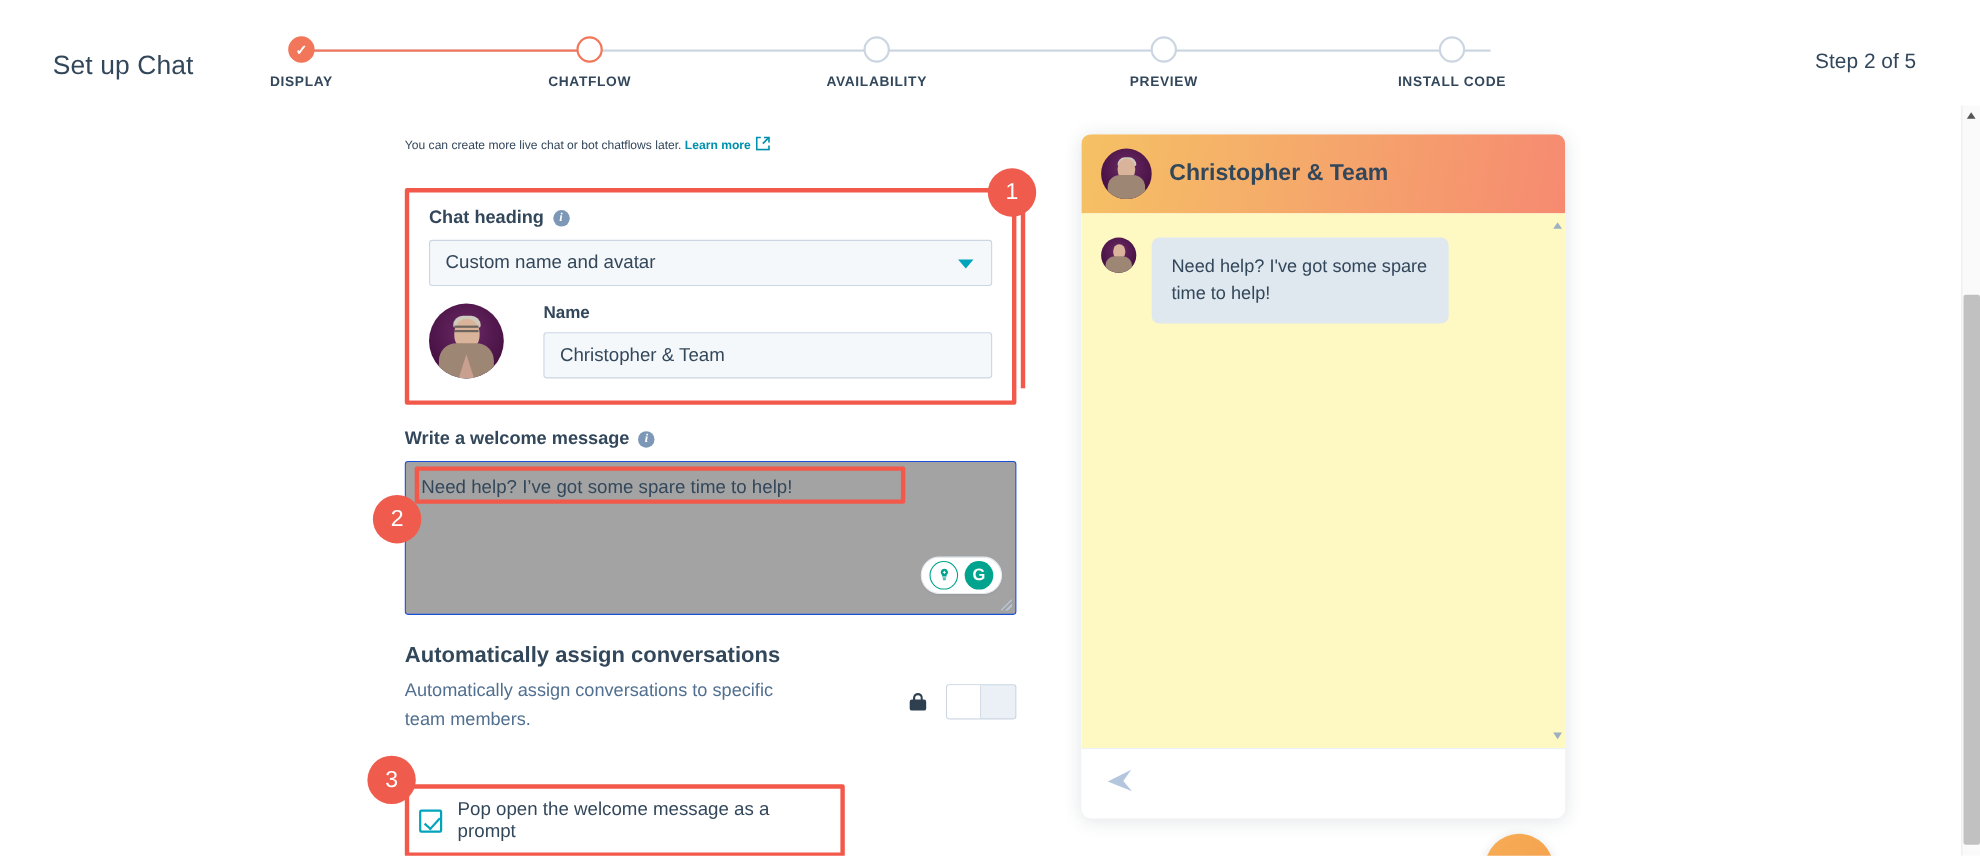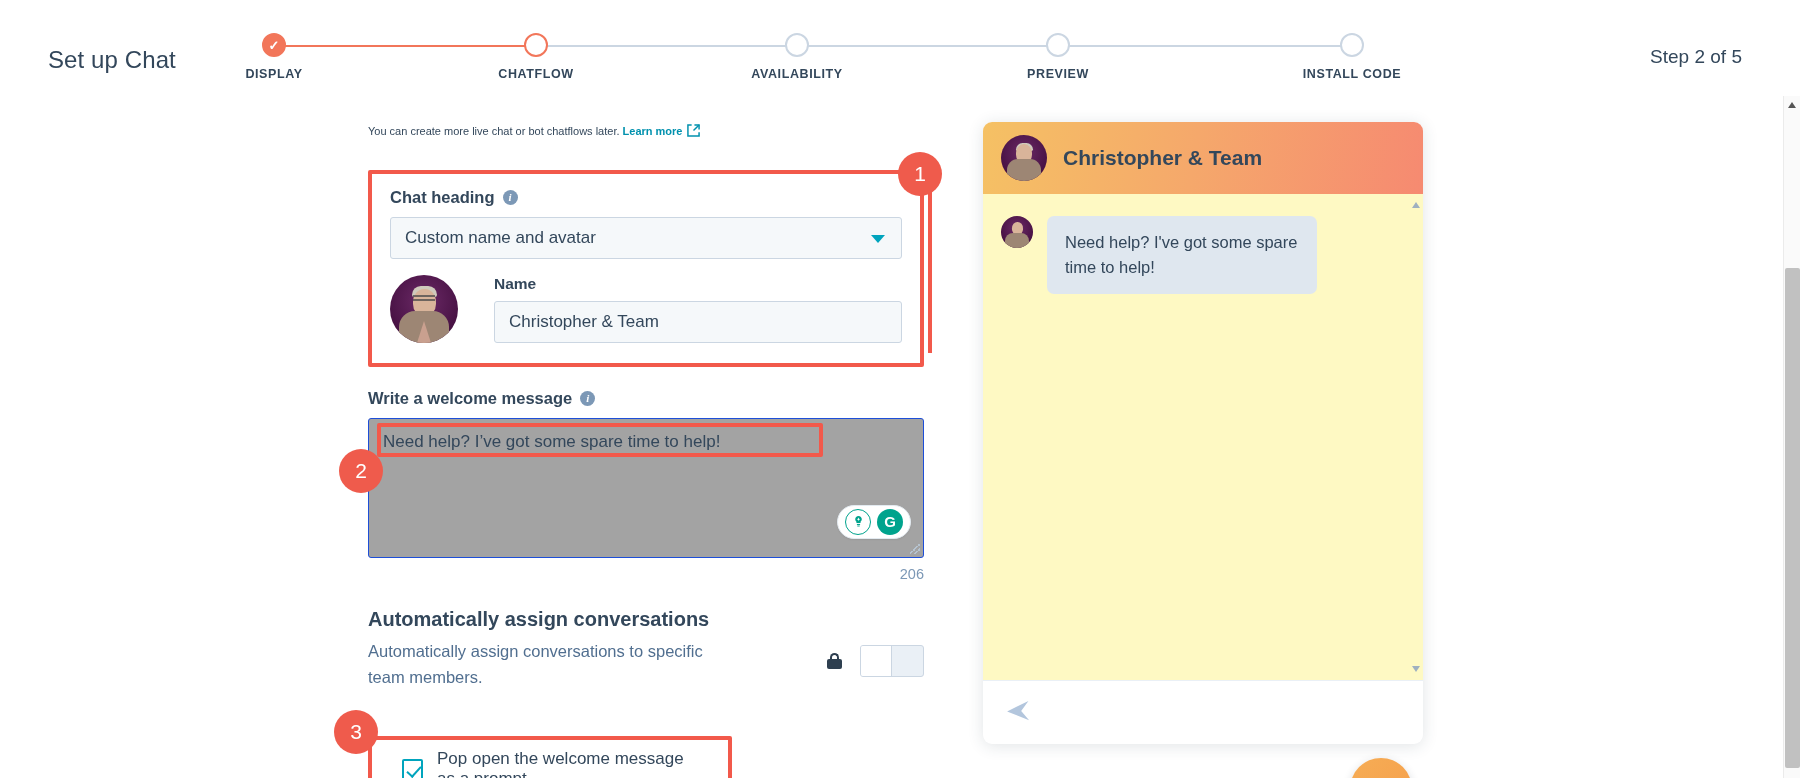--- a/index.html
+++ b/index.html
@@ -211,21 +211,21 @@
   }
   .toggle .knob {
     width: 31px; height: 30px; background: #fff;
     border-right: 1px solid #cbd6e2; border-radius: 2px 0 0 2px;
   }
 
   
   .check-wrap { margin-top: 46px; position: relative; }
   .anno-check {
     position: relative; border: 4px solid #f2594b; border-radius: 2px;
-    padding: 9px 30px; width: 364px;
+    padding: 9px 9px; width: 400px;
     display: flex; align-items: center; gap: 14px;
   }
   .checkbox {
     width: 21px; height: 21px; border: 2px solid #00a4bd; border-radius: 2px;
     background: #fff; position: relative; flex: 0 0 21px;
   }
   .checkbox:after {
     content: ""; position: absolute; left: 6px; top: 2px;
     width: 6px; height: 12px; border: solid #00a4bd;
     border-width: 0 2.6px 2.6px 0; transform: rotate(42deg);
@@ -349,21 +349,21 @@
     <div class="step" style="left:535px">
       <div class="dot"></div>
       <div class="step-label">AVAILABILITY</div>
     </div>
 
     <div class="step" style="left:796px">
       <div class="dot"></div>
       <div class="step-label">PREVIEW</div>
     </div>
 
-    <div class="step" style="left:1090px">
+    <div class="step" style="left:1058px">
       <div class="dot"></div>
       <div class="step-label">INSTALL CODE</div>
     </div>
   </div>
 </div>
 
 <div class="form-col">
 
   <div class="intro">
     <span>You can create more live chat or bot chatflows later.</span>
@@ -420,21 +420,20 @@
             <rect x="6.3" y="10.6" width="3.4" height="1.1" fill="#00a38d"></rect>
             <rect x="6.7" y="12.3" width="2.6" height="1" fill="#00a38d"></rect>
             <path d="M8 3.8l.6 1.2 1.2.6-1.2.6L8 7.4l-.6-1.2-1.2-.6 1.2-.6z" fill="#fff"></path>
           </svg>
         </span>
         <span class="ico-circle ico-regen">G</span>
       </div>
       <div class="resize-grip"></div>
     </div>
 
-    <div class="char-count">206</div>
   </div>
 
   <div class="assign">
     <div class="assign-title">Automatically assign conversations</div>
     <div class="assign-row">
       <div class="assign-desc">Automatically assign conversations to specific team members.</div>
       <div class="assign-controls">
         <span class="lock">
           <span class="shackle"></span>
           <span class="body"></span>

